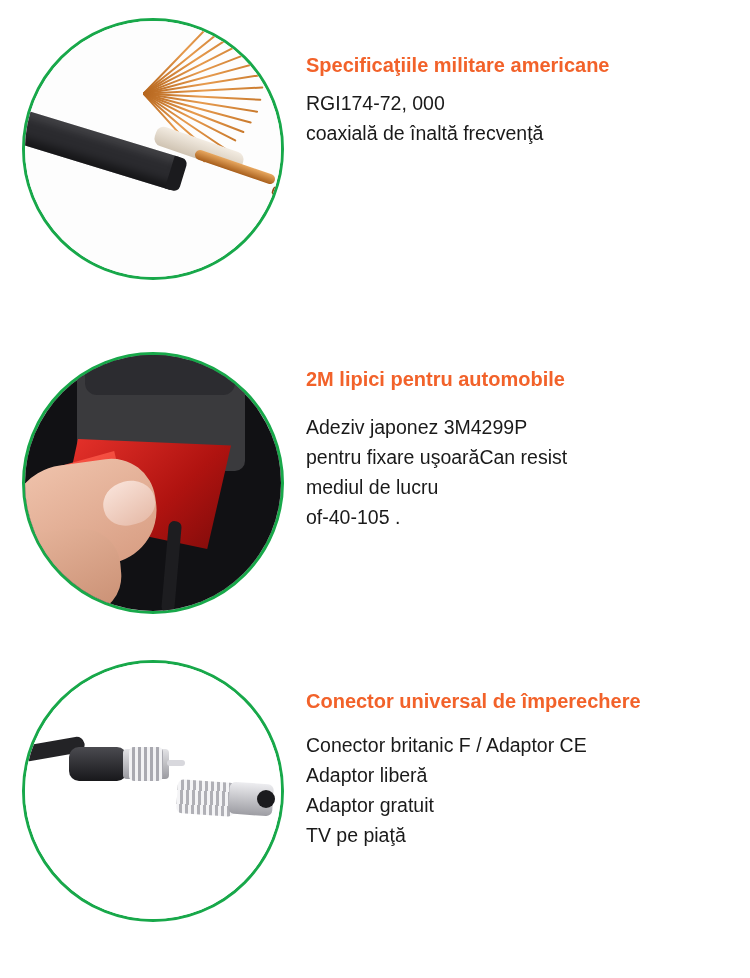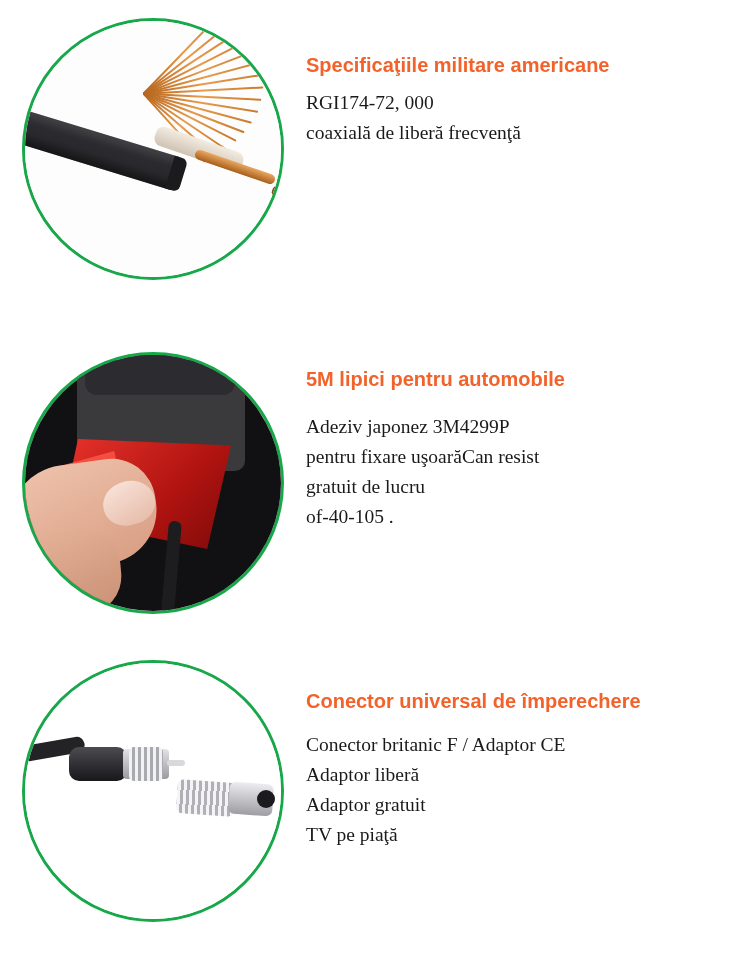--- a/index.html
+++ b/index.html
@@ -43,21 +43,20 @@
     font-weight: bold;
     line-height: 26px;
     margin: 0 0 10px 0;
     white-space: nowrap;
   }
   .feature-line {
     color: #1a1a1a;
     font-size: 19.5px;
     line-height: 30px;
     white-space: nowrap;
-    font-family: Liberation Serif, serif;
   }
 
   
   #media-1 { top: 18px; }
   #text-1 { top: 52px; }
 
   .cable-scene {
     position: absolute;
     inset: 0;
     background: #fdfdfd;
@@ -333,44 +332,44 @@
         </div>
         <div class="dielectric"></div>
         <div class="center-core"></div>
         <div class="core-tip"></div>
       </div>
     </div>
 
     <div class="feature-text" id="text-1">
       <div class="feature-title">Specificaţiile militare americane</div>
       <div class="feature-line">RGI174-72, 000</div>
-      <div class="feature-line">coaxială de liberă frecvenţă</div>
+      <div class="feature-line">coaxială de înaltă frecvenţă</div>
     </div>
   </div>
 
   <div class="feature">
 
     <div class="feature-media" id="media-2">
       <div class="adhesive-scene">
         <div class="ant-base"></div>
         <div class="ant-base-top"></div>
         <div class="red-film"></div>
         <div class="red-film-fold"></div>
         <div class="ant-cable"></div>
         <div class="finger"></div>
         <div class="nail"></div>
         <div class="finger2"></div>
       </div>
     </div>
 
     <div class="feature-text" id="text-2">
-      <div class="feature-title">5M lipici pentru automobile</div>
+      <div class="feature-title">2M lipici pentru automobile</div>
       <div class="feature-line" style="margin-top:20px">Adeziv japonez 3M4299P</div>
       <div class="feature-line">pentru fixare uşoarăCan resist</div>
-      <div class="feature-line">gratuit de lucru</div>
+      <div class="feature-line">mediul de lucru</div>
       <div class="feature-line">of-40-105 .</div>
     </div>
   </div>
 
   <div class="feature">
 
     <div class="feature-media" id="media-3">
       <div class="conn-scene">
         <div class="conn-wire"></div>
         <div class="conn-boot"></div>

